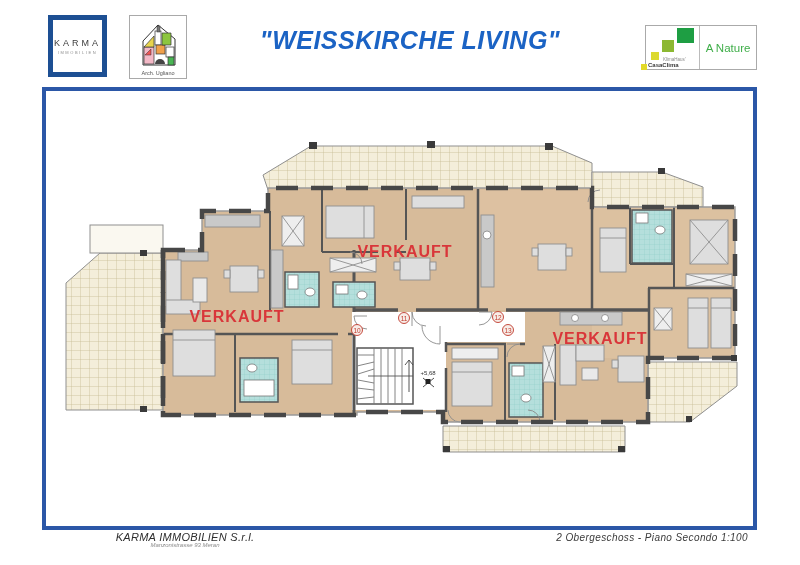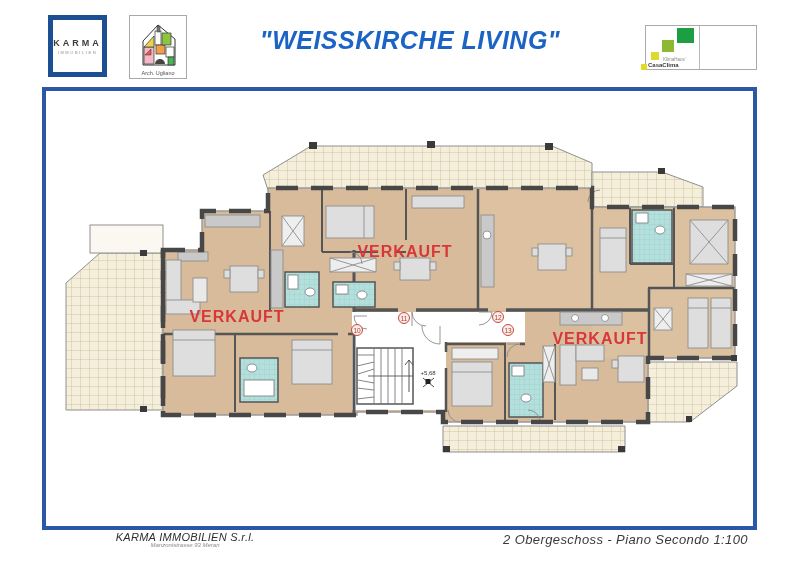--- a/index.html
+++ b/index.html
@@ -6,21 +6,21 @@
   body{
     width:800px;height:565px;position:relative;background:#ffffff;
     font-family:"Liberation Sans", sans-serif;overflow:hidden;
   }
   
   .karma-logo{
     position:absolute;left:48px;top:15px;width:49px;height:52px;
     border:5px solid #1d4f93;background:#fff;display:flex;flex-direction:column;
     align-items:center;justify-content:center;
   }
-  .karma-logo .l1{font-size:9px;font-weight:bold;letter-spacing:3px;color:#3c3c3c;}
+  .karma-logo .l1{font-size:9px;font-weight:normal;letter-spacing:3px;color:#3c3c3c;}
   .karma-logo .l2{font-size:4px;letter-spacing:1.6px;color:#8d8d8d;margin-top:2px;}
   .arch-logo{
     position:absolute;left:129px;top:15px;width:56px;height:62px;
     border:1px solid #a9a9a9;background:#fff;display:flex;flex-direction:column;
     align-items:center;justify-content:flex-end;
   }
   .arch-logo .caption{font-size:5.5px;color:#555;margin:1px 0 2px 0;}
   .page-title{
     position:absolute;left:200px;top:26px;width:420px;text-align:center;
     font-size:25px;font-weight:bold;font-style:italic;color:#1b63c4;letter-spacing:0.5px;
@@ -47,21 +47,21 @@
   .footer-company{
     position:absolute;left:95px;top:531px;width:180px;text-align:center;
     font-size:11px;font-style:italic;color:#2e2e2e;letter-spacing:0.3px;
   }
   .footer-address{
     position:absolute;left:95px;top:542px;width:180px;text-align:center;
     font-size:6px;font-style:italic;color:#8a8a8a;
   }
   .footer-caption{
     position:absolute;right:52px;top:532px;
-    font-size:13px;font-style:italic;color:#3a3a3a;letter-spacing:0.4px;
+    font-size:10px;font-style:italic;color:#3a3a3a;letter-spacing:0.4px;
   }
 </style>
 </head>
 <body>
 
 <div class="karma-logo">
   <div class="l1">KARMA</div>
   <div class="l2">IMMOBILIEN</div>
 </div>
 
@@ -86,20 +86,21 @@
 
 <div class="klima-logo">
   <div class="klima-left">
     <div class="sq" style="left:5px;top:26px;width:8px;height:8px;background:#dcd92f;"></div>
     <div class="sq" style="left:16px;top:14px;width:12px;height:12px;background:#8cb832;"></div>
     <div class="sq" style="left:31px;top:2px;width:17px;height:15px;background:#1e9e43;"></div>
     <div class="sq" style="left:-5px;top:38px;width:6px;height:6px;background:#e2d928;"></div>
     <div class="klima-small">KlimaHaus'</div>
     <div class="klima-bold">CasaClima</div>
   </div>
+  <div class="klima-rating">A Nature</div>
 </div>
 
 <div class="plan-frame"></div>
 
 <svg class="plan-svg" width="800" height="565" viewBox="0 0 800 565">
   <defs>
     <pattern id="terr" width="9" height="9" patternUnits="userSpaceOnUse">
       <rect width="9" height="9" fill="#f4eeda"></rect>
       <path d="M9,0 L9,9 M0,9 L9,9" stroke="#c6ba90" stroke-width="0.8" fill="none"></path>
     </pattern>

